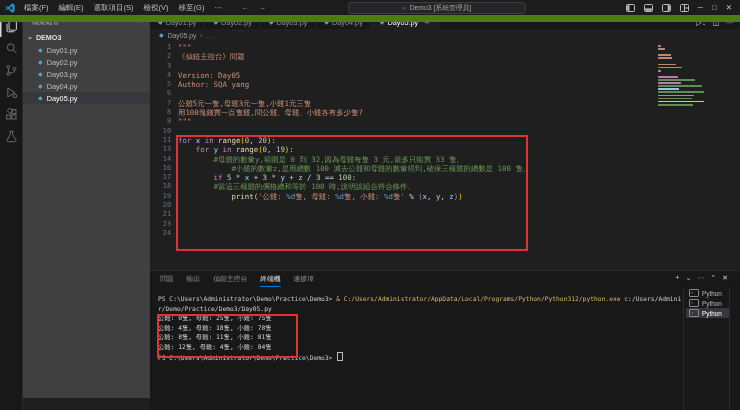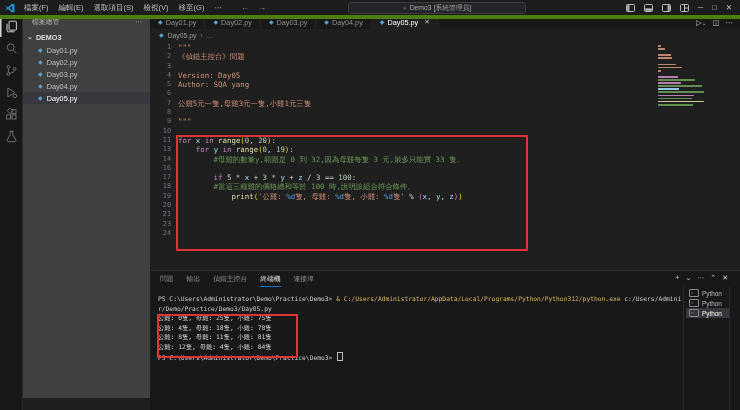--- a/index.html
+++ b/index.html
@@ -1,20 +1,20 @@
 <!DOCTYPE html>
 <html><head>
 <meta charset="utf-8">
 <style>
   html,body{margin:0;padding:0}
   body{width:740px;height:410px;position:relative;overflow:hidden;background:#1f1f1f;
        font-family:"Liberation Sans",sans-serif;color:#cccccc;-webkit-font-smoothing:antialiased}
   
   .titlebar{position:absolute;left:0;top:0;width:740px;height:15px;background:#1c1c1c;
-            border-bottom:4px solid #4d7c0f;display:flex;align-items:center;font-size:7.5px;color:#c0c0c0;z-index:6}
+            border-bottom:7px solid #4d7c0f;display:flex;align-items:center;font-size:7.5px;color:#c0c0c0;z-index:6}
   .logo{display:flex;align-items:center;margin:0 4px 0 5px}
   .menu-item{padding:0 5px;cursor:default;white-space:nowrap}
   .nav-arrows{margin-left:14px;display:flex;gap:9px;color:#9a9a9a;font-size:8px}
   .searchbox{position:absolute;left:348px;top:2px;width:176px;height:10px;background:#252529;
              border:1px solid #3d3d42;border-radius:3px;display:flex;align-items:center;justify-content:center;
              gap:3px;font-size:6.8px;color:#a9a9a9}
   .search-glyph{font-size:7px;color:#8f8f8f}
   .win-controls{position:absolute;right:8px;top:0;height:15px;display:flex;align-items:center;gap:9px;color:#c8c8c8}
   .win-controls svg{display:block}
   .win-glyph{font-size:7.5px;line-height:15px}
@@ -241,27 +241,27 @@
   </div>
   <div class="code-area">
     <div id="code-lines">
         <div class="code-row"><span class="ln">1</span><span><span class="tk-st">"""</span></span></div>
         <div class="code-row"><span class="ln">2</span><span><span class="tk-st">《偵錯主控台》問題</span></span></div>
         <div class="code-row"><span class="ln">3</span><span></span></div>
         <div class="code-row"><span class="ln">4</span><span><span class="tk-st">Version: Day05</span></span></div>
         <div class="code-row"><span class="ln">5</span><span><span class="tk-st">Author: SQA yang</span></span></div>
         <div class="code-row"><span class="ln">6</span><span></span></div>
         <div class="code-row"><span class="ln">7</span><span><span class="tk-st">公雞5元一隻,母雞3元一隻,小雞1元三隻</span></span></div>
-        <div class="code-row"><span class="ln">8</span></div>
+        <div class="code-row"><span class="ln">8</span><span><span class="tk-st">用100塊錢買一百隻雞,問公雞、母雞、小雞各有多少隻?</span></span></div>
         <div class="code-row"><span class="ln">9</span><span><span class="tk-st">"""</span></span></div>
         <div class="code-row"><span class="ln">10</span><span></span></div>
         <div class="code-row"><span class="ln">11</span><span><span class="tk-kw">for </span><span class="tk-vr">x</span><span class="tk-kw"> in </span><span class="tk-fn">range</span><span class="tk-b1">(</span><span class="tk-nm">0</span><span class="tk-op">, </span><span class="tk-nm">20</span><span class="tk-b1">)</span><span class="tk-op">:</span></span></div>
         <div class="code-row"><span class="ln">13</span><span><span class="tk-op">    </span><span class="tk-kw">for </span><span class="tk-vr">y</span><span class="tk-kw"> in </span><span class="tk-fn">range</span><span class="tk-b1">(</span><span class="tk-nm">0</span><span class="tk-op">, </span><span class="tk-nm">19</span><span class="tk-b1">)</span><span class="tk-op">:</span></span></div>
         <div class="code-row"><span class="ln">14</span><span><span class="tk-cm">        #母雞的數量y,範圍是 0 到 32,因為母雞每隻 3 元,最多只能買 33 隻。</span></span></div>
-        <div class="code-row"><span class="ln">16</span></div>
+        <div class="code-row"><span class="ln">16</span><span><span class="tk-cm">            #小雞的數量z,是用總數 100 減去公雞和母雞的數量得到,確保三種雞的總數是 100 隻。</span></span></div>
         <div class="code-row"><span class="ln">17</span><span><span class="tk-op">        </span><span class="tk-kw">if </span><span class="tk-nm">5</span><span class="tk-op"> * </span><span class="tk-vr">x</span><span class="tk-op"> + </span><span class="tk-nm">3</span><span class="tk-op"> * </span><span class="tk-vr">y</span><span class="tk-op"> + </span><span class="tk-vr">z</span><span class="tk-op"> / </span><span class="tk-nm">3</span><span class="tk-op"> == </span><span class="tk-nm">100</span><span class="tk-op">:</span></span></div>
         <div class="code-row"><span class="ln">18</span><span><span class="tk-cm">        #當這三種雞的價格總和等於 100 時,說明該組合符合條件。</span></span></div>
         <div class="code-row"><span class="ln">19</span><span><span class="tk-op">            </span><span class="tk-fn">print</span><span class="tk-b1">(</span><span class="tk-st">'公雞: </span><span class="tk-fm">%d</span><span class="tk-st">隻, 母雞: </span><span class="tk-fm">%d</span><span class="tk-st">隻, 小雞: </span><span class="tk-fm">%d</span><span class="tk-st">隻'</span><span class="tk-op"> % </span><span class="tk-b2">(</span><span class="tk-vr">x</span><span class="tk-op">, </span><span class="tk-vr">y</span><span class="tk-op">, </span><span class="tk-vr">z</span><span class="tk-b2">)</span><span class="tk-b1">)</span></span></div>
         <div class="code-row"><span class="ln">20</span></div>
         <div class="code-row"><span class="ln">21</span><span></span></div>
         <div class="code-row"><span class="ln">23</span><span></span></div>
         <div class="code-row"><span class="ln">24</span><span></span></div>
       </div>
     <div class="minimap" id="minimap">
         <div class="mm-bar" style="width: 2.7px; background: rgb(206, 145, 120);"></div>

